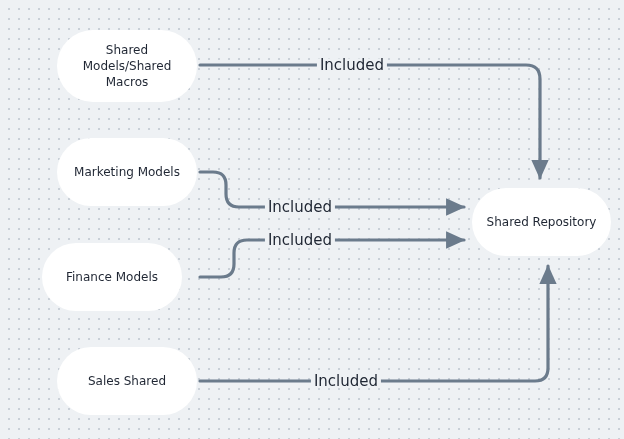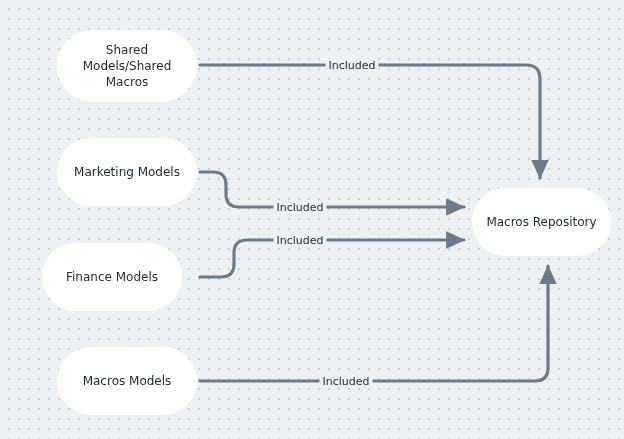--- a/index.html
+++ b/index.html
@@ -41,21 +41,21 @@
     font-size: 12px;
     line-height: 16px;
     font-family: "DejaVu Sans", sans-serif;
     box-sizing: border-box;
     padding: 4px 10px;
     z-index: 2;
   }
   .edge-label {
     position: absolute;
     color: #1f2633;
-    font-size: 11px;
+    font-size: 15px;
     line-height: 13px;
     font-family: "DejaVu Sans", sans-serif;
     background: #eef1f4;
     padding: 0 3px;
     white-space: nowrap;
     transform: translate(-50%, -50%);
     z-index: 3;
   }
 </style>
 </head>
@@ -89,25 +89,25 @@
       <div>Models/Shared</div>
       <div>Macros</div>
     </div>
   </div>
 
   <div class="node" style="left:42px; top:243px; width:140px; height:68px;">
     <span>Finance Models</span>
   </div>
 
   <div class="node" style="left:57px; top:347px; width:140px; height:68px;">
-    <span>Macros Models</span>
+    <span>Sales Shared</span>
   </div>
 
   <div class="node" style="left:472px; top:188px; width:139px; height:68px;">
-    <span>Macros Repository</span>
+    <span>Shared Repository</span>
   </div>
 
   <div class="edge-label" style="left:352px; top:65px;">Included</div>
   <div class="edge-label" style="left:300px; top:207px;">Included</div>
   <div class="edge-label" style="left:300px; top:240px;">Included</div>
   <div class="edge-label" style="left:346px; top:381px;">Included</div>
 
 </div>
 
 </body></html>

